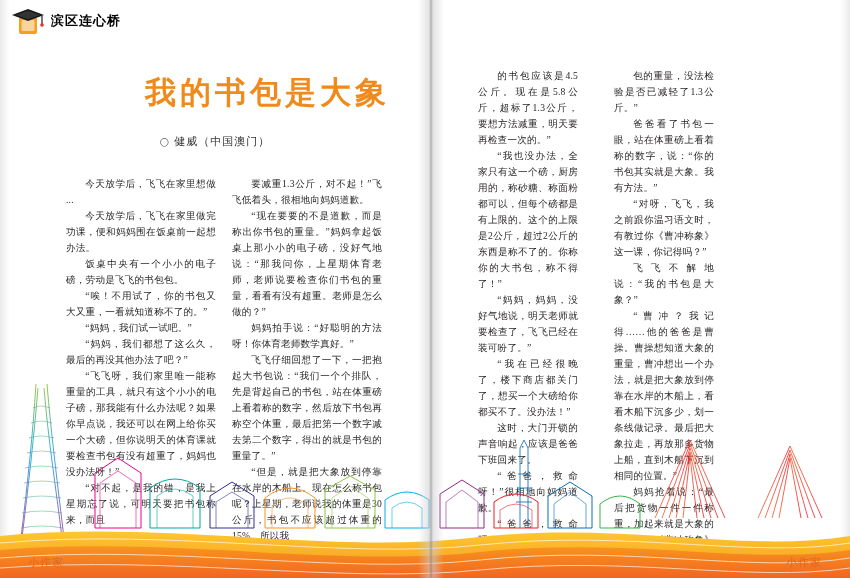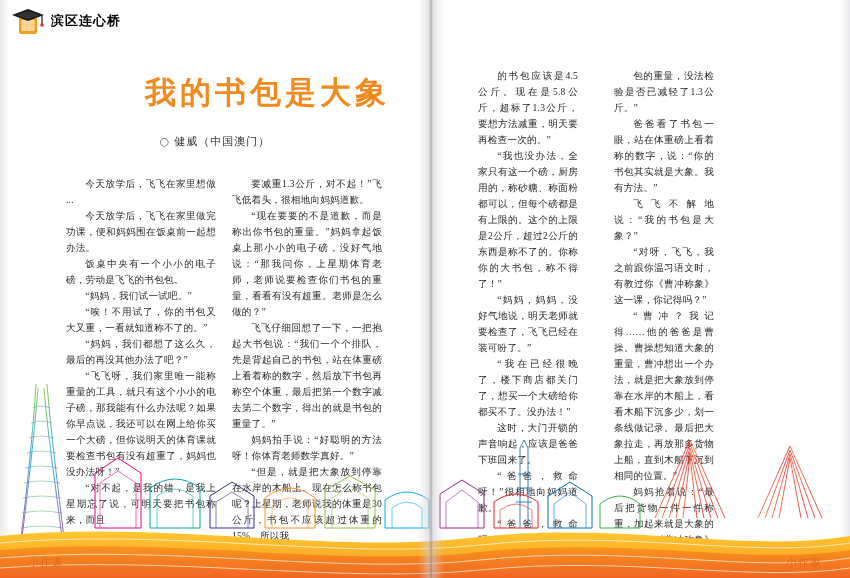--- a/index.html
+++ b/index.html
@@ -162,48 +162,48 @@
 
   <div class="title">我的书包是大象</div>
   <div class="byline">
     <span class="circ">○</span><span>健威（中国澳门）</span>
   </div>
 
   <div class="col" id="col-l1">
       <p>今天放学后，飞飞在家里想做 ...</p>
       <p>今天放学后，飞飞在家里做完功课，便和妈妈围在饭桌前一起想办法。</p>
       <p>饭桌中央有一个小小的电子磅，劳动是飞飞的书包包。</p>
+      <p>“唉！不用试了，你的书包又大又重，一看就知道称不了的。”</p>
       <p>“妈妈，我们试一试吧。”</p>
-      <p>“唉！不用试了，你的书包又大又重，一看就知道称不了的。”</p>
       <p>“妈妈，我们都想了这么久，最后的再没其他办法了吧？”</p>
       <p>“飞飞呀，我们家里唯一能称重量的工具，就只有这个小小的电子磅，那我能有什么办法呢？如果你早点说，我还可以在网上给你买一个大磅，但你说明天的体育课就要检查书包有没有超重了，妈妈也没办法呀！”</p>
       <p>“对不起，是我的错，是我上星期忘了说，可明天要把书包称来，而且</p>
     </div>
   <div class="col" id="col-l2">
       <p>要减重1.3公斤，对不起！”飞飞低着头，很相地向妈妈道歉。</p>
       <p>“现在要要的不是道歉，而是称出你书包的重量。”妈妈拿起饭桌上那小小的电子磅，没好气地说：“那我问你，上星期体育老师，老师说要检查你们书包的重量，看看有没有超重。老师是怎么做的？”</p>
+      <p>妈妈拍手说：“好聪明的方法呀！你体育老师数学真好。”</p>
       <p>飞飞仔细回想了一下，一把抱起大书包说：“我们一个个排队，先是背起自己的书包，站在体重磅上看着称的数字，然后放下书包再称空个体重，最后把第一个数字减去第二个数字，得出的就是书包的重量了。”</p>
-      <p>妈妈拍手说：“好聪明的方法呀！你体育老师数学真好。”</p>
       <p>“但是，就是把大象放到停靠在水岸的木船上。现在怎么称书包呢？上星期，老师说我的体重是30公斤，书包不应该超过体重的15%，所以我</p>
     </div>
   <div class="col" id="col-r1">
       <p>的书包应该是4.5公斤。现在是5.8公斤，超标了1.3公斤，要想方法减重，明天要再检查一次的。”</p>
       <p>“我也没办法，全家只有这一个磅，厨房用的，称砂糖、称面粉都可以，但每个磅都是有上限的。这个的上限是2公斤，超过2公斤的东西是称不了的。你称你的大书包，称不得了！”</p>
       <p>“妈妈，妈妈，没好气地说，明天老师就要检查了，飞飞已经在装可吩了。”</p>
       <p>“我在已经很晚了，楼下商店都关门了，想买一个大磅给你都买不了。没办法！”</p>
       <p>这时，大门开锁的声音响起，应该是爸爸下班回来了。</p>
       <p>“爸爸，救命呀！”很相地向妈妈道歉。</p>
       <p>“爸爸，救命呀！”妈妈模了模头，把爸爸拉去洗手，并把事情始末告诉了他。</p>
       <p>爸妈妈到饭桌时，妈妈拉开书包拉链，拿出一张作业本给他，说：“学校混了一张作业，数学生怎么整理书包，有什么方法可以减重。我们已经照这方法做了，问题是不知道现在书</p>
     </div>
   <div class="col" id="col-r2">
       <p>包的重量，没法检验是否已减轻了1.3公斤。”</p>
       <p>爸爸看了书包一眼，站在体重磅上看着称的数字，说：“你的书包其实就是大象。我有方法。”</p>
+      <p>“对呀，飞飞，我之前跟你温习语文时，有教过你《曹冲称象》这一课，你记得吗？”</p>
       <p>飞飞不解地说：“我的书包是大象？”</p>
-      <p>“对呀，飞飞，我之前跟你温习语文时，有教过你《曹冲称象》这一课，你记得吗？”</p>
       <p>“曹冲？我记得……他的爸爸是曹操。曹操想知道大象的重量，曹冲想出一个办法，就是把大象放到停靠在水岸的木船上，看看木船下沉多少，划一条线做记录。最后把大象拉走，再放那多货物上船，直到木船下沉到相同的位置。”</p>
       <p>妈妈抢着说：“最后把货物一件一件称重，加起来就是大象的重量了。《曹冲称象》这一课，我也有和飞飞温习过。”</p>
       <p>“嗯，其实这方法，就是等量替换法。今天的数学及物理学中，也常用到这方法。”</p>
     </div>
   <div class="col" id="col-r3"></div>
 
   <svg class="skyline" viewBox="0 0 850 200" preserveAspectRatio="none">
     <defs>
       <linearGradient id="orangeBand" x1="0" y1="0" x2="0" y2="1">
         <stop offset="0%" stop-color="#f7941e"></stop>

